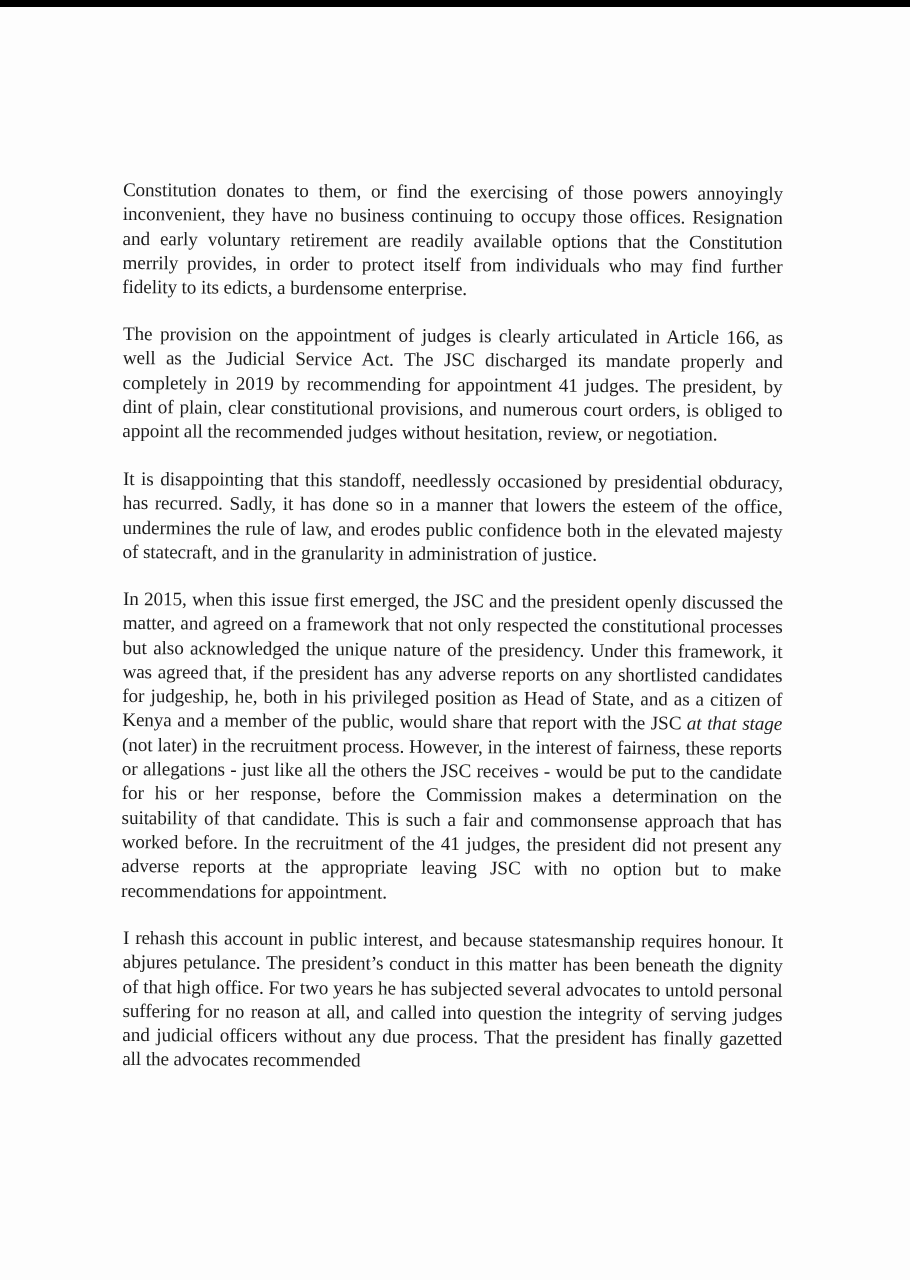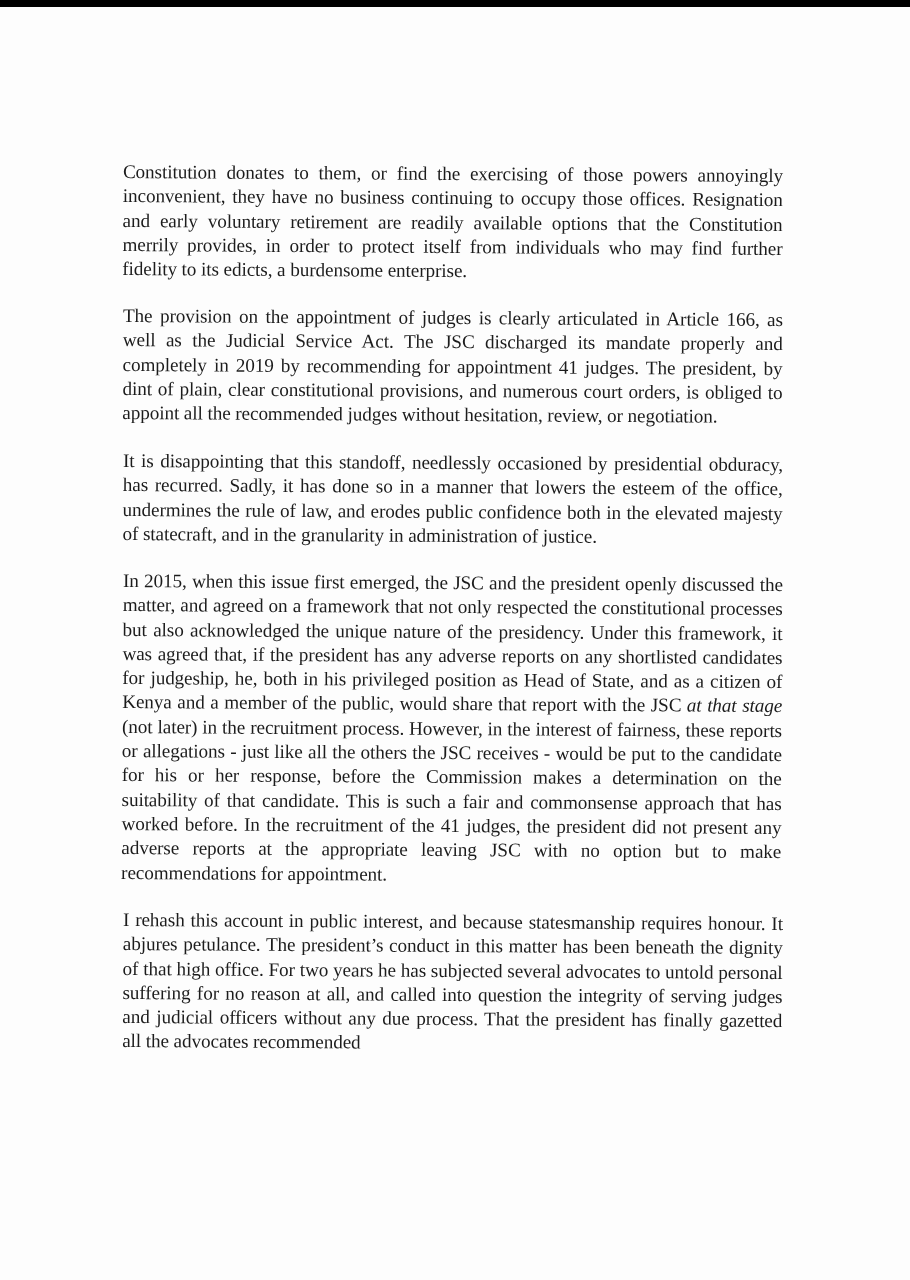--- a/index.html
+++ b/index.html
@@ -2,21 +2,21 @@
 <html><head>
 <meta charset="utf-8">
 <style>
   html, body { margin: 0; padding: 0; }
   body {
     width: 910px; height: 1280px; background: #fdfdfd; position: relative; overflow: hidden;
     font-family: "Liberation Serif", "DejaVu Serif", serif;
     color: #1c1c1c;
   }
   .top-band { position: absolute; left: 0; top: 0; width: 910px; height: 7px; background: #000; }
-  .page { position: absolute; left: 123px; top: 160px; width: 660px; }
+  .page { position: absolute; left: 123px; top: 178px; width: 660px; }
   .para {
     margin: 0 0 23px 0;
     font-size: 19.2px;
     line-height: 24.3px;
     text-align: justify;
     letter-spacing: -0.1px;
     transform: rotate(0.35deg);
     transform-origin: left top;
   }
   .para em { font-style: italic; }

